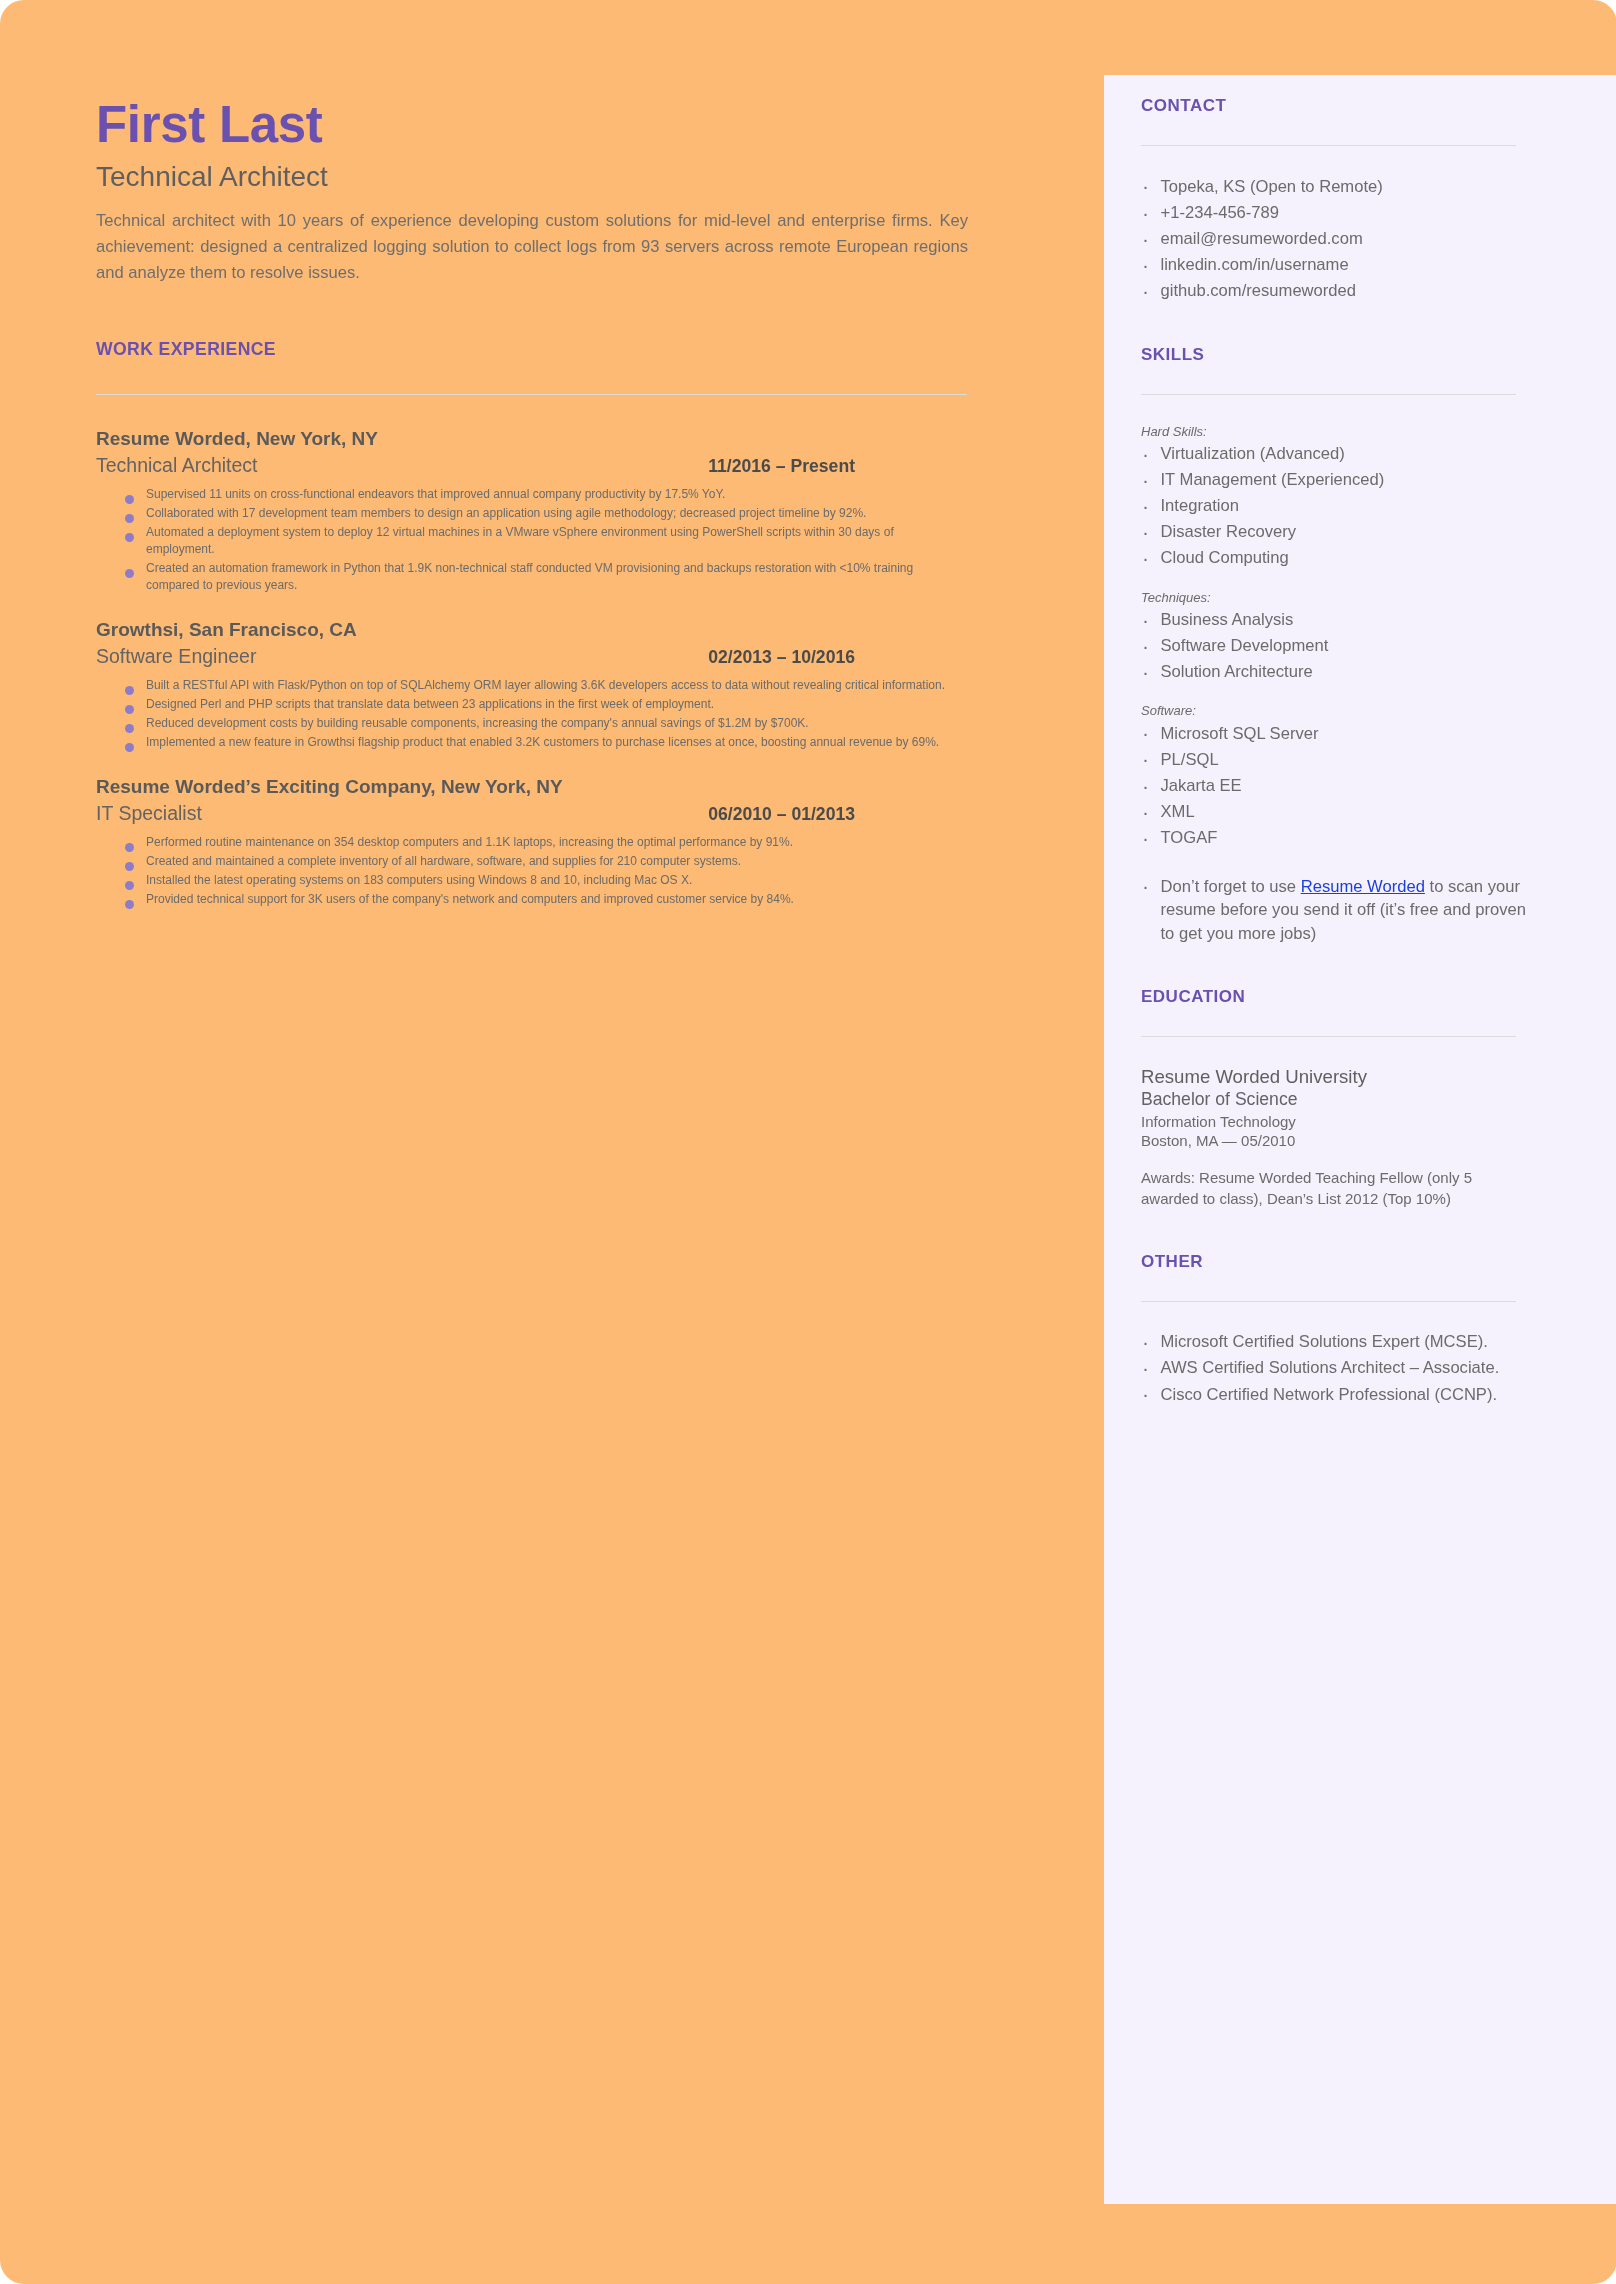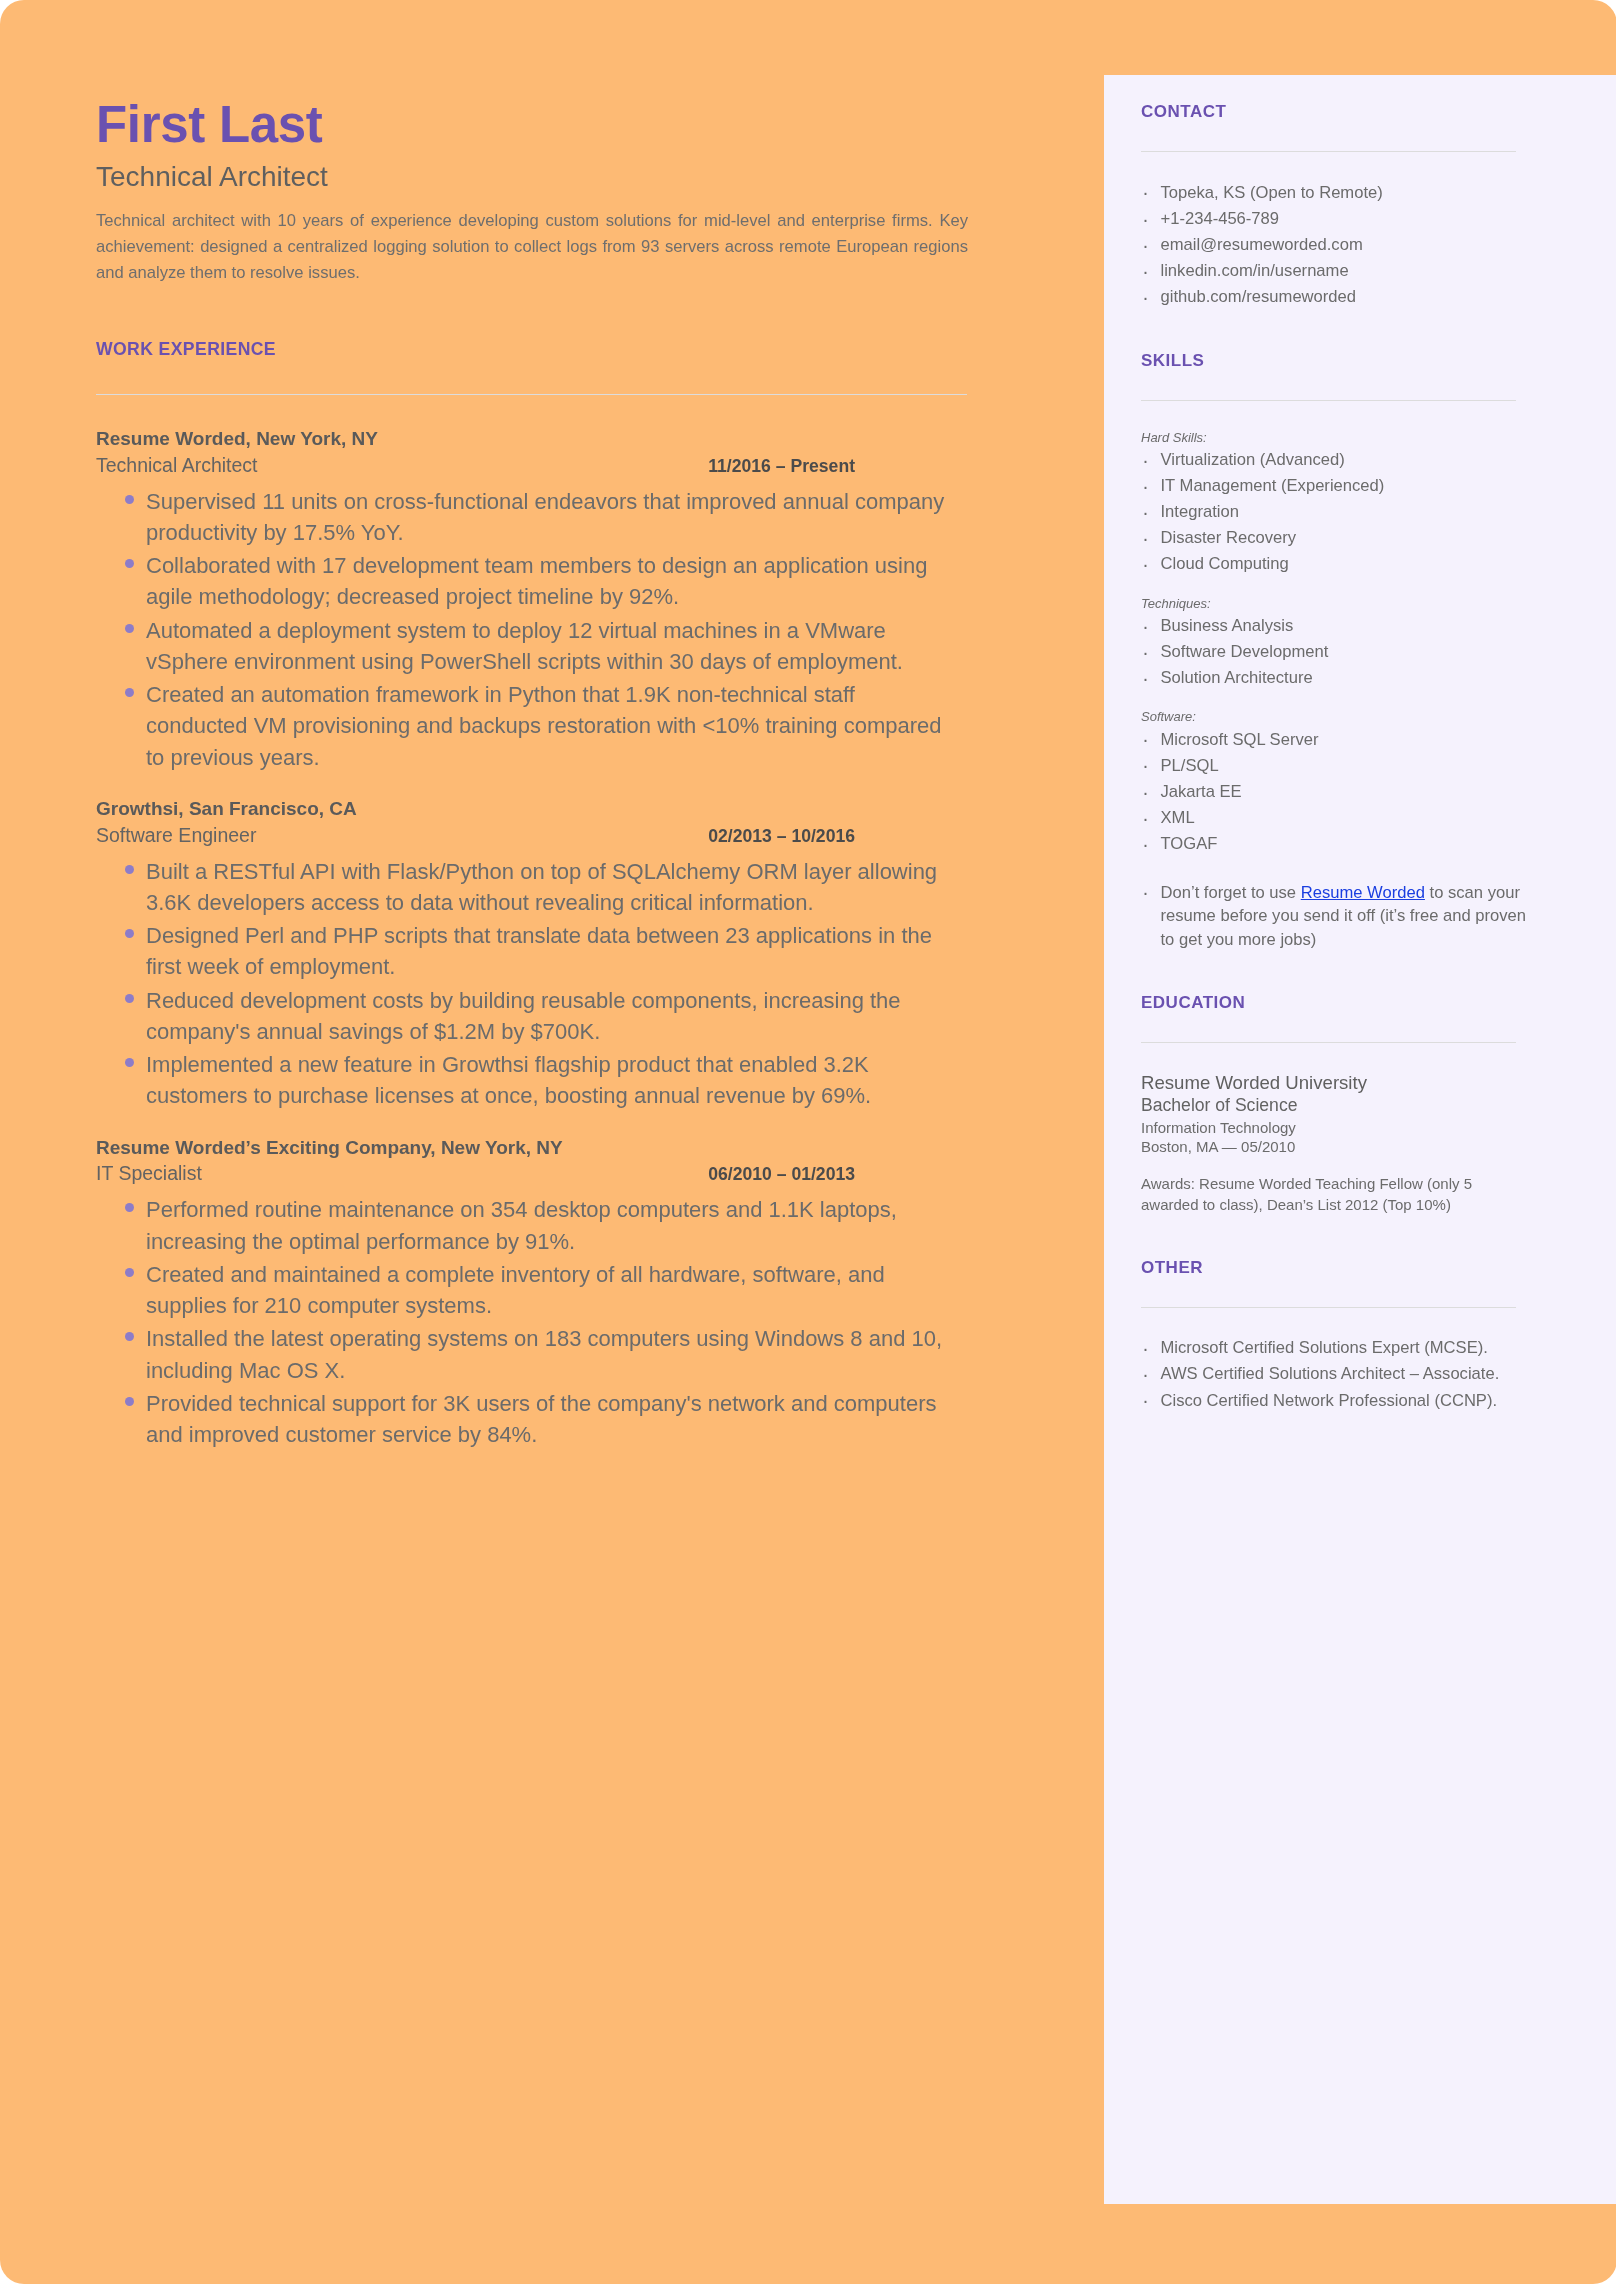--- a/index.html
+++ b/index.html
@@ -110,42 +110,42 @@
   }
 
   ul.bullets {
     list-style: none;
     margin: 0;
     padding: 0;
   }
   ul.bullets li {
     position: relative;
     padding-left: 50px;
-    font-size: 22px;
+    font-size: 12px;
     line-height: 1.42;
     color: #6b6b6b;
     margin-bottom: 2px;
     max-width: 814px;
   }
   ul.bullets li::before {
     content: "";
     position: absolute;
     left: 29px;
     top: 9px;
     width: 9px;
     height: 9px;
     border-radius: 50%;
     background: #8d7cc8;
   }
 
   
   #sidebar {
     position: absolute;
     left: 1141px;
-    top: 102px;
+    top: 96px;
     width: 391px;
   }
   #sidebar .section-head { font-size: 17px; letter-spacing: 0.5px; }
   #sidebar .rule { width: 375px; margin-top: 29px; margin-bottom: 29px; }
   .side-block { margin-bottom: 0; }
   .side-block + .side-block { margin-top: 42px; }
 
   ul.dotlist {
     list-style: none;
     margin: 0;

